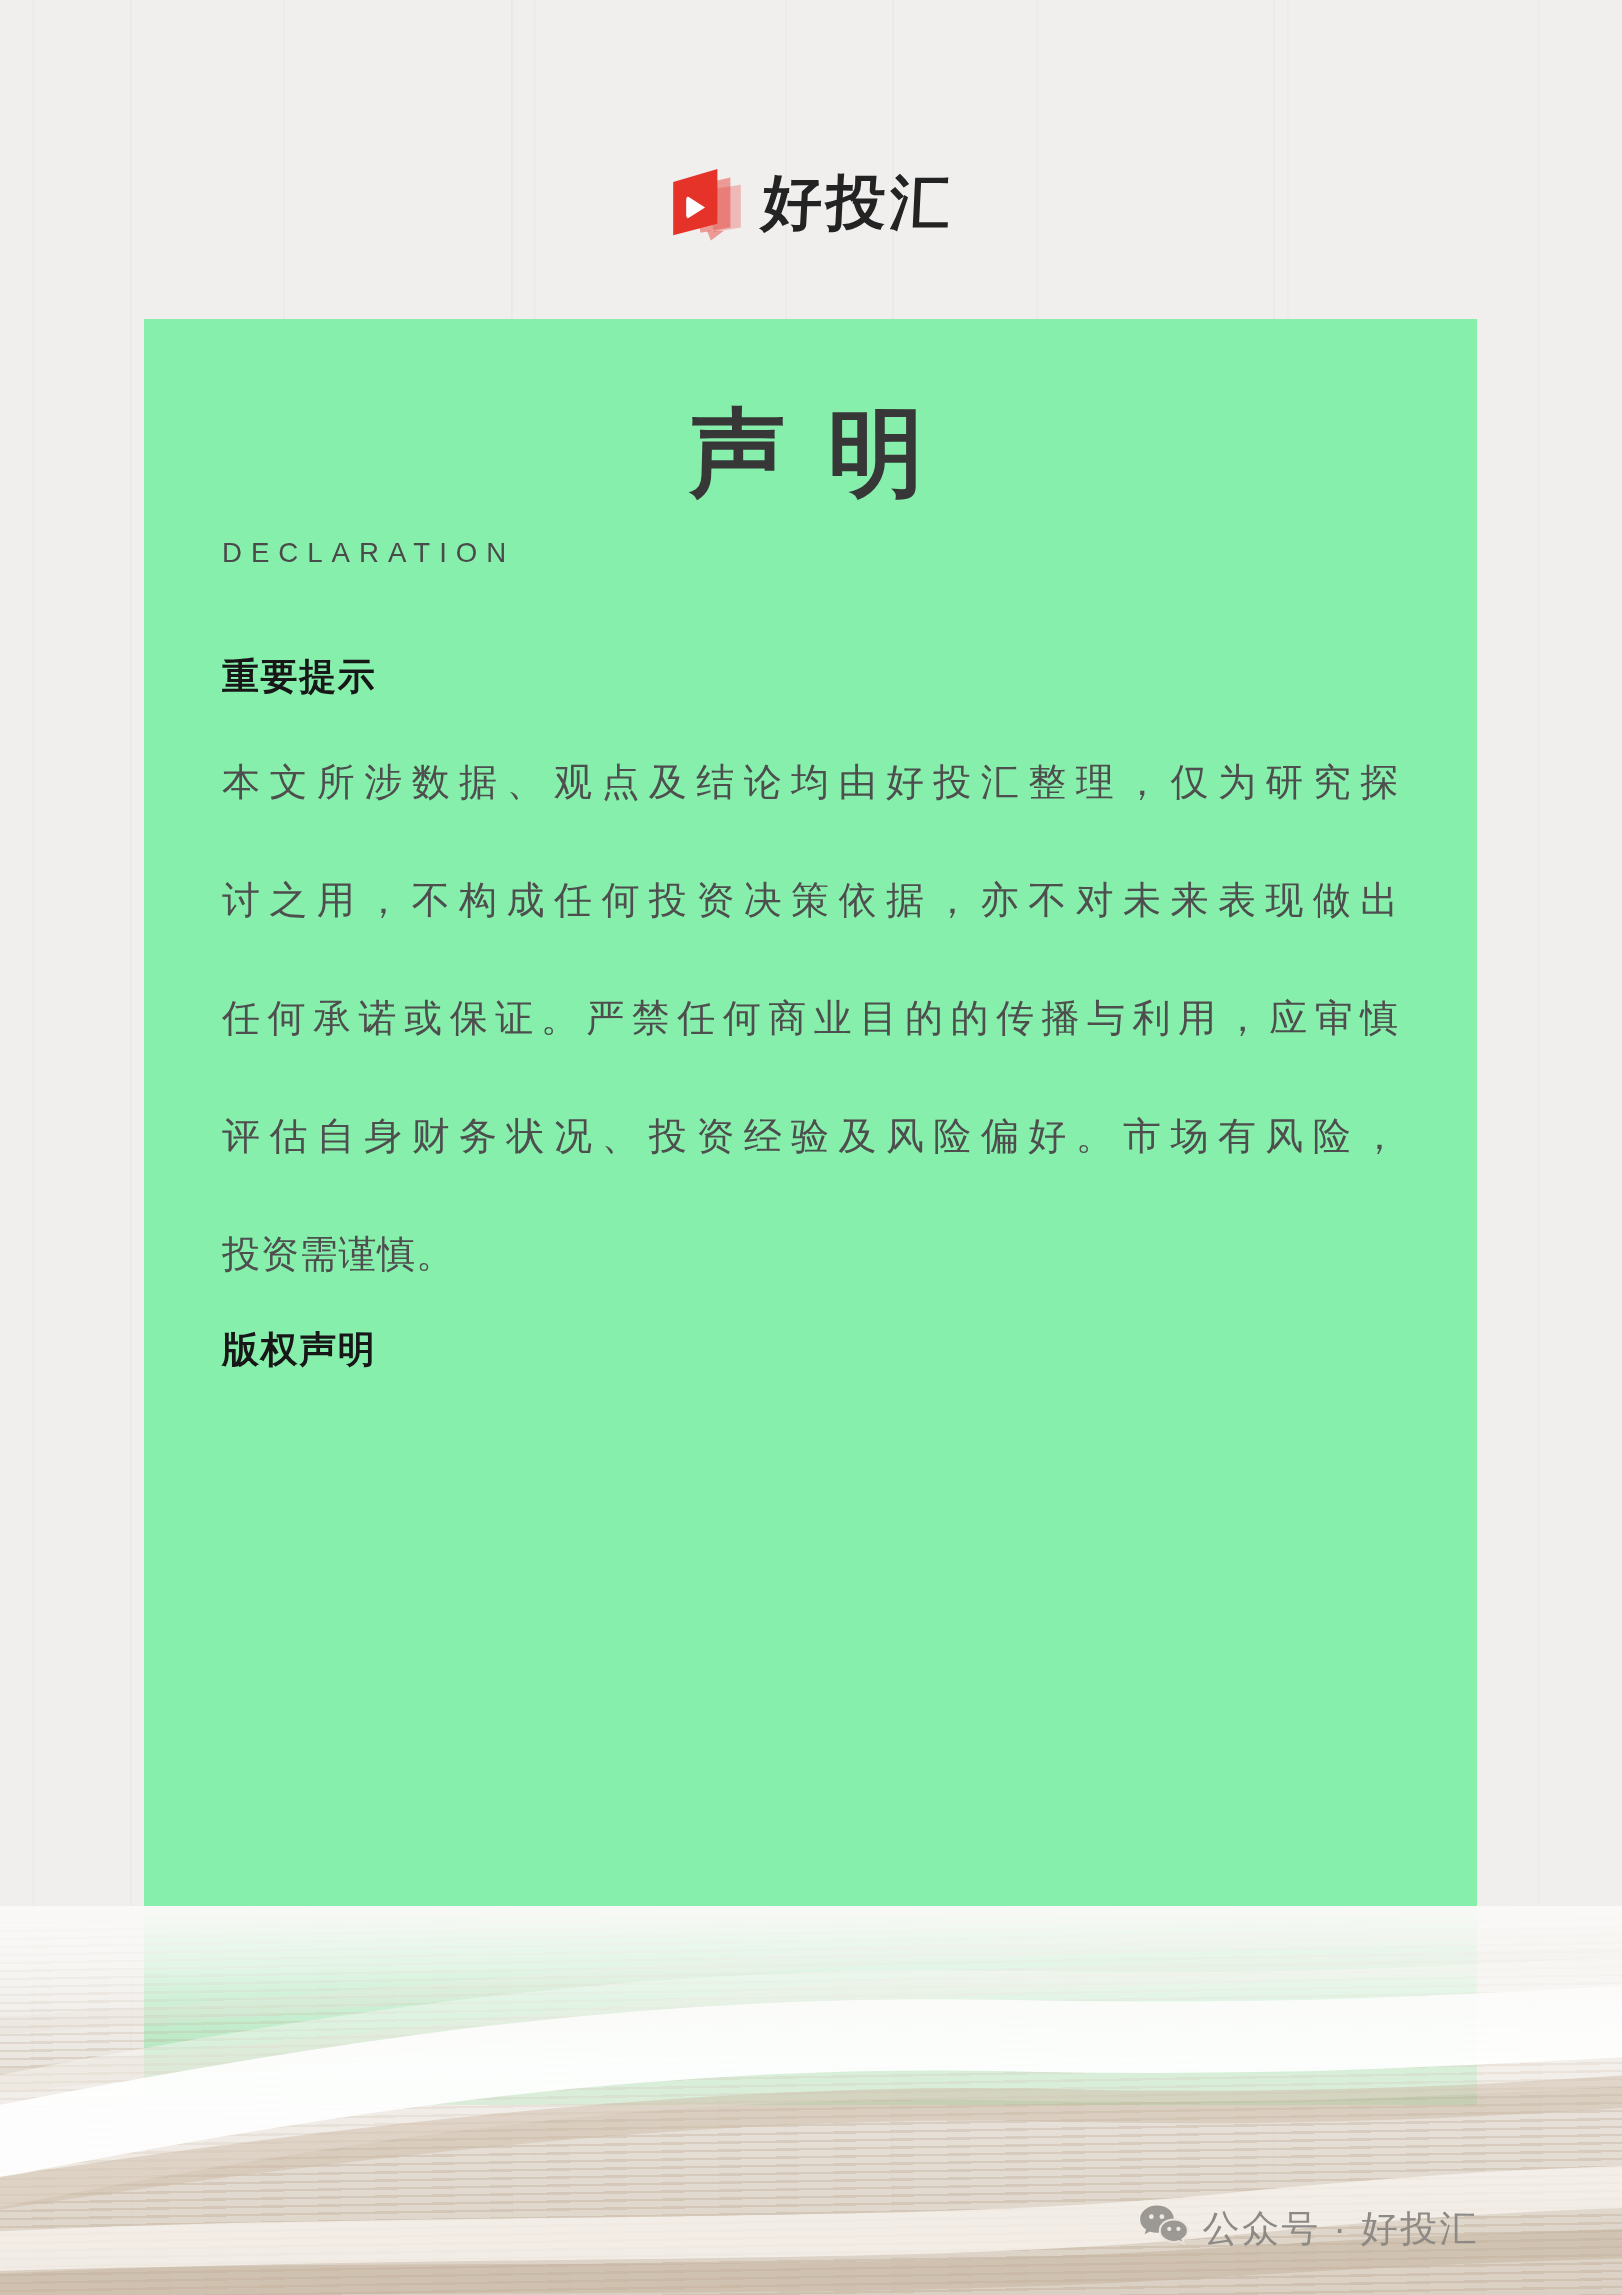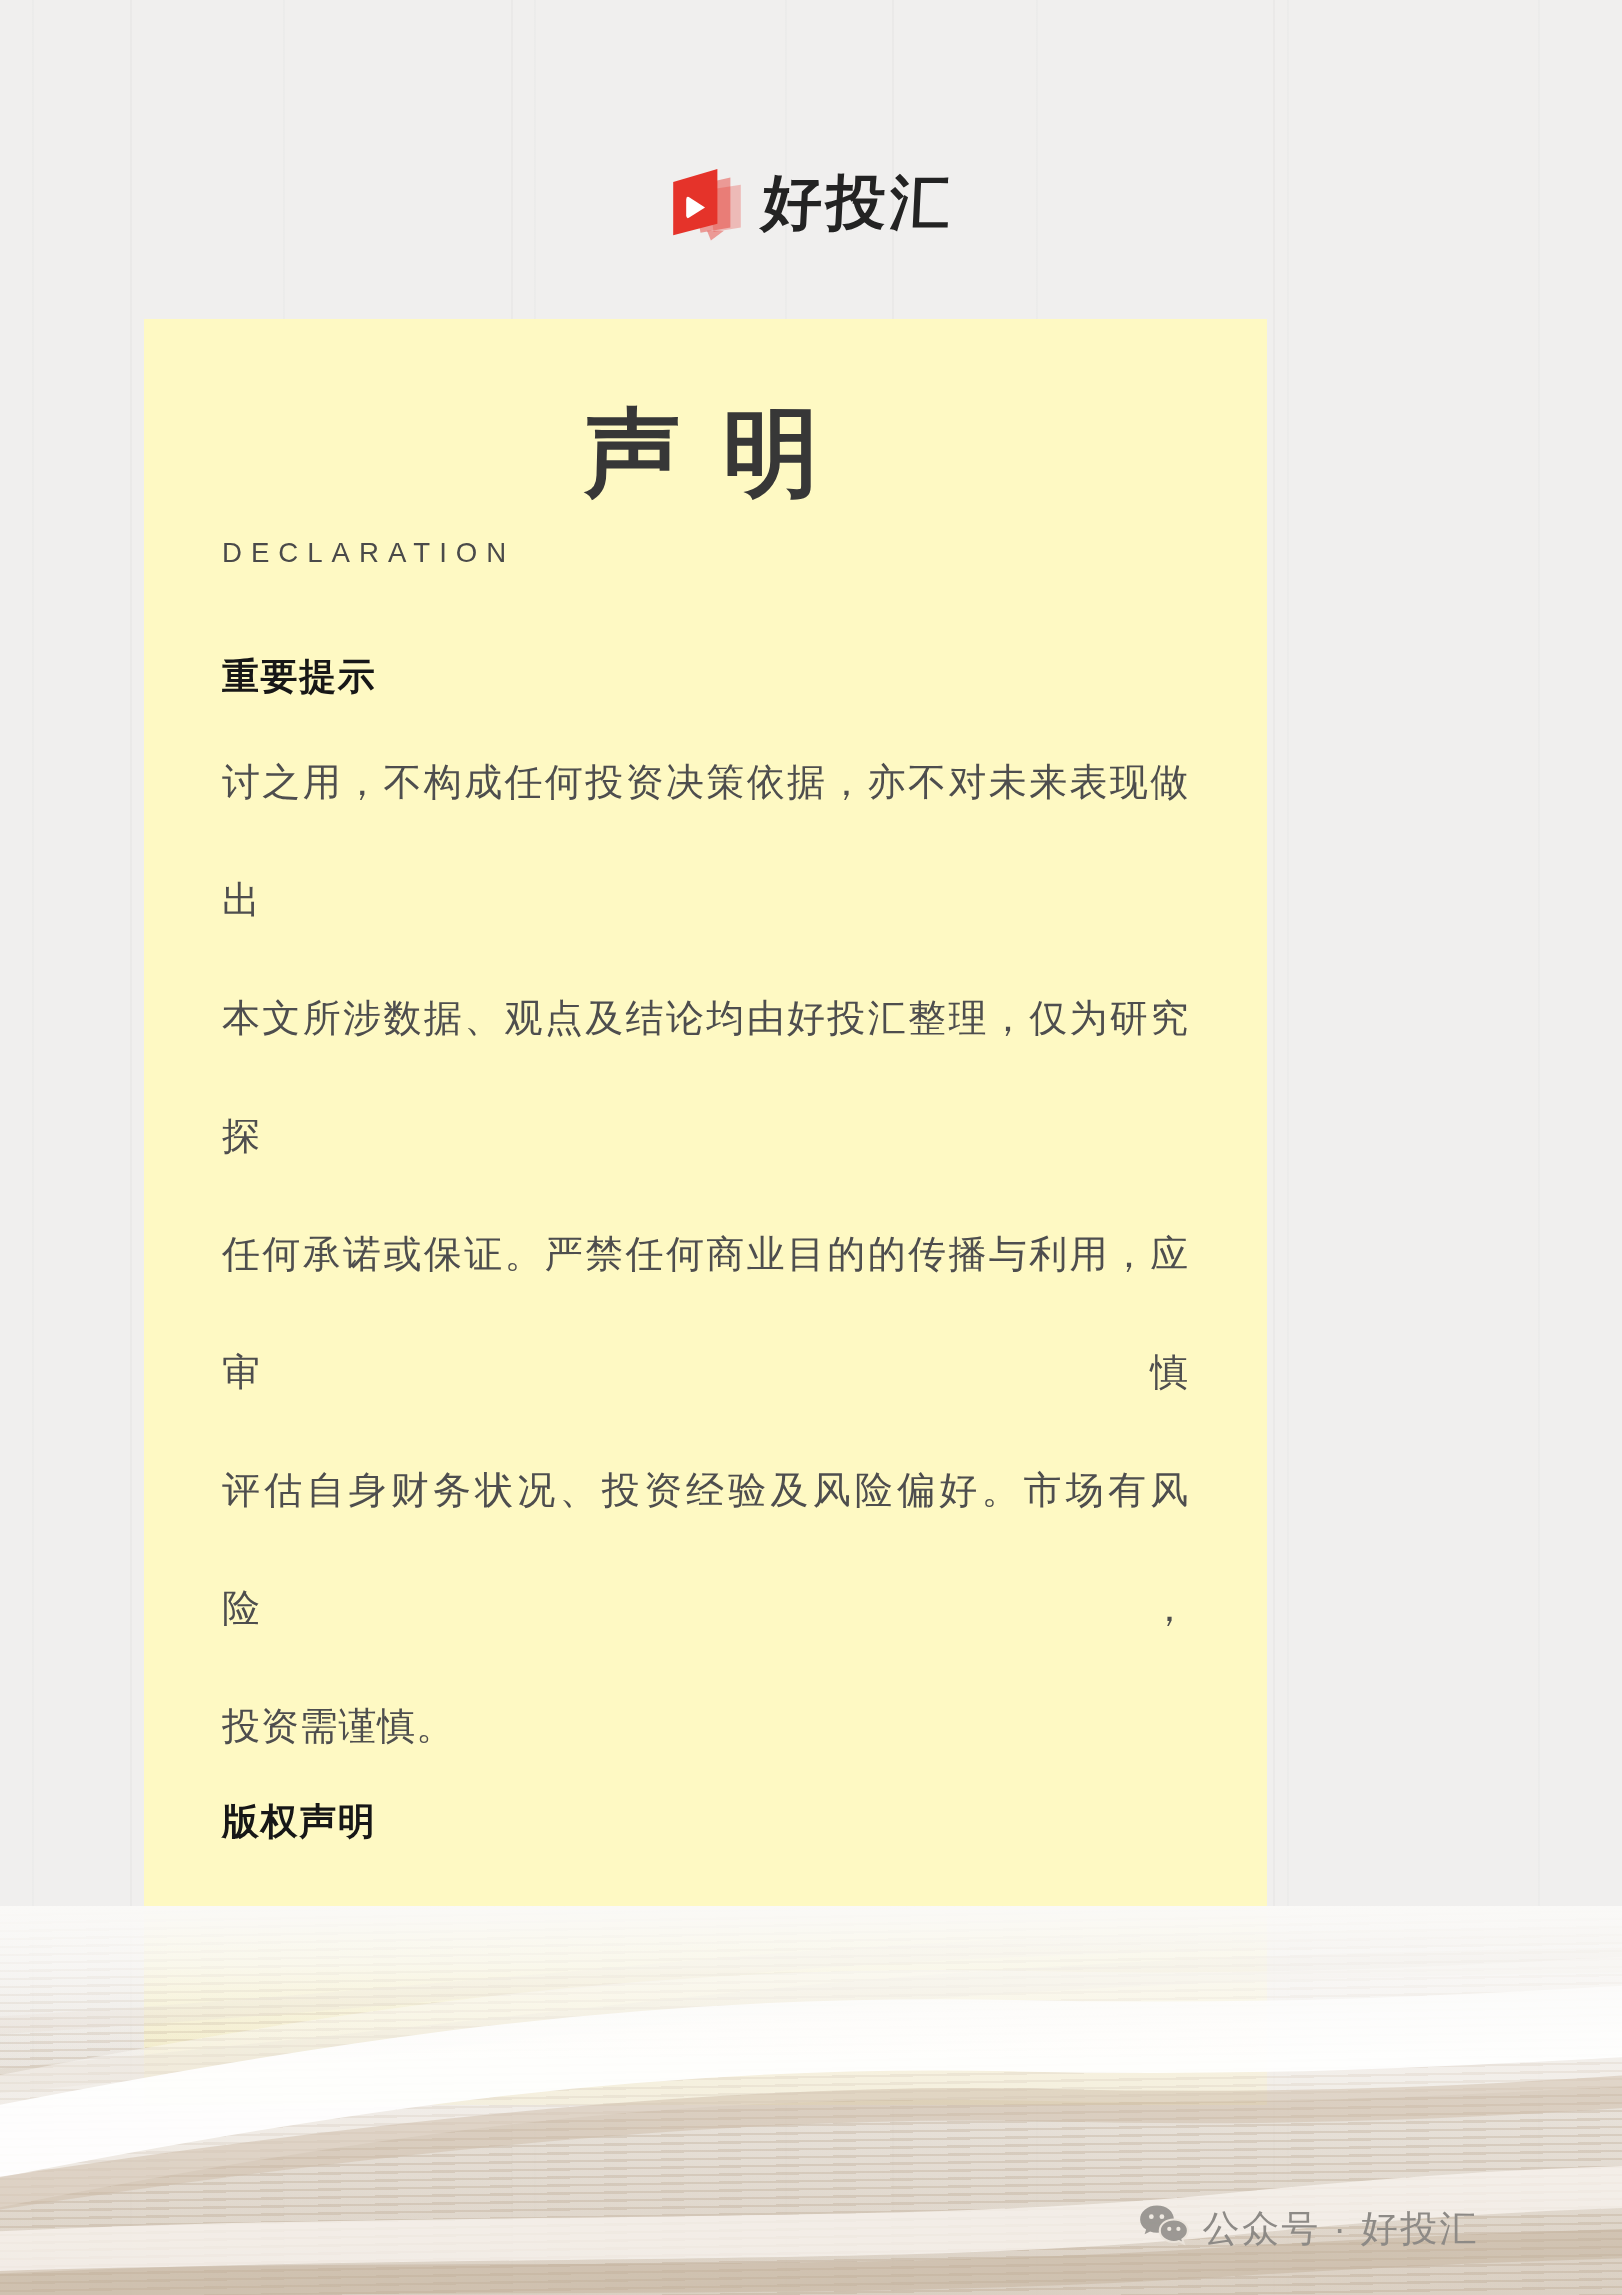--- a/index.html
+++ b/index.html
@@ -29,22 +29,22 @@
   }
   .logo-icon-svg { width: 78px; height: 89px; display: block; }
   .logo-text {
     font-size: 60px; font-weight: 900; color: #232323;
     letter-spacing: 4px; transform: skewX(-3deg);
   }
 
   
   .card {
     position: absolute; left: 144px; top: 319px;
-    width: 1123px; height: 1786px;
-    background: #fef9c3;
+    width: 1333px; height: 1786px;
+    background: #86efac;
     z-index: 1;
   }
   .card-inner { padding: 84px 78px 0 78px; }
 
   .page-title {
     text-align: center;
     font-size: 96px; font-weight: 700; color: #373737;
     letter-spacing: 8px; line-height: 1.05;
   }
   .page-subtitle {
@@ -121,22 +121,22 @@
   <span class="logo-text">好投汇</span>
 </div>
 
 <div class="card">
   <div class="card-inner">
     <div class="page-title">声 明</div>
     <div class="page-subtitle">DECLARATION</div>
 
     <div class="section-heading first">重要提示</div>
     <div class="para">
+      <div class="para-line">本文所涉数据、观点及结论均由好投汇整理，仅为研究探</div>
       <div class="para-line">讨之用，不构成任何投资决策依据，亦不对未来表现做出</div>
-      <div class="para-line">本文所涉数据、观点及结论均由好投汇整理，仅为研究探</div>
       <div class="para-line">任何承诺或保证。严禁任何商业目的的传播与利用，应审慎</div>
       <div class="para-line">评估自身财务状况、投资经验及风险偏好。市场有风险，</div>
       <div class="para-line last">投资需谨慎。</div>
     </div>
 
     <div class="section-heading second">版权声明</div>
   </div>
 </div>
 
 <div class="waves">

